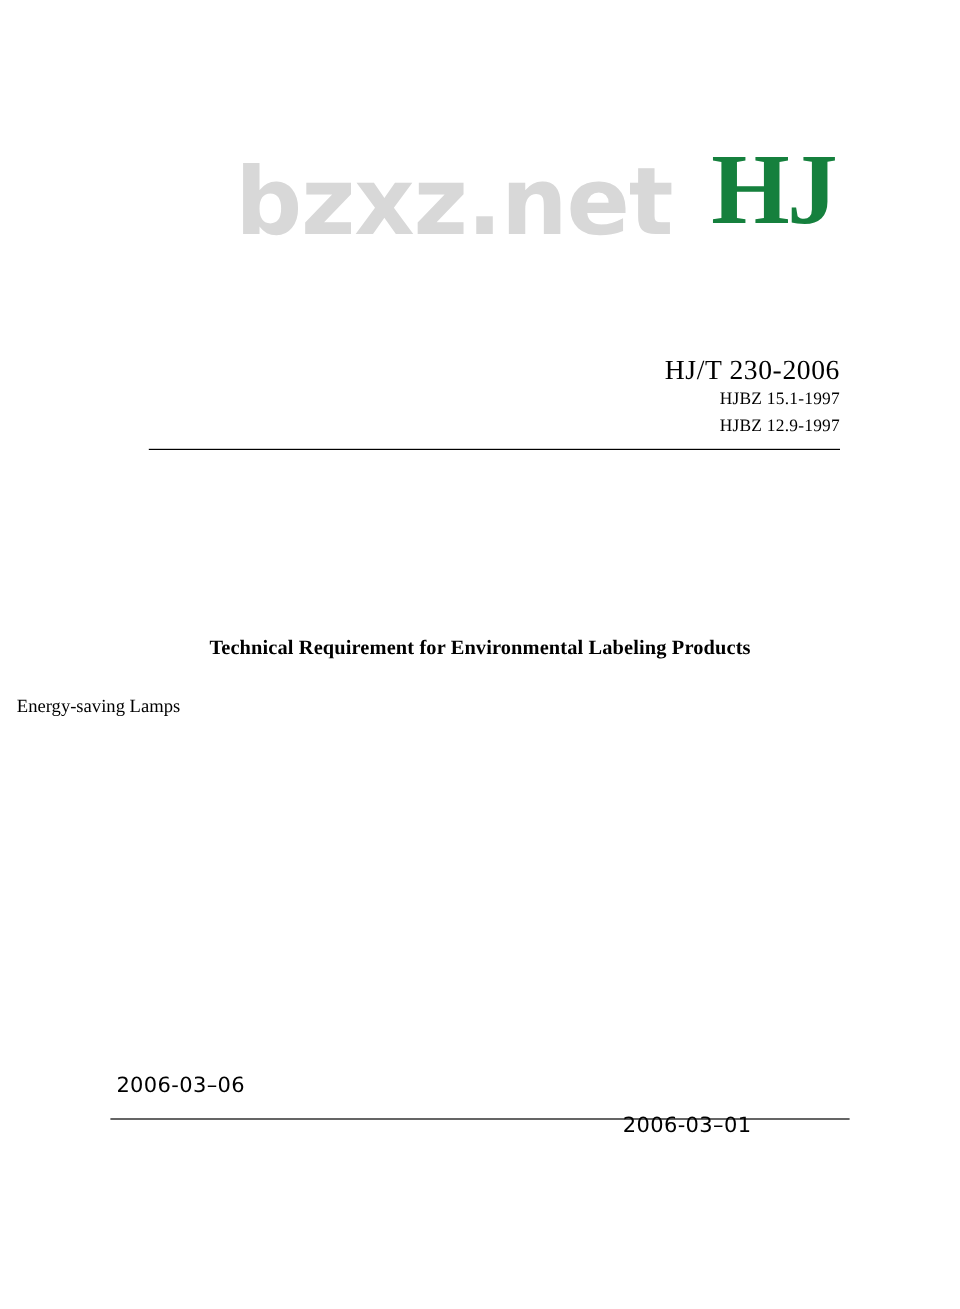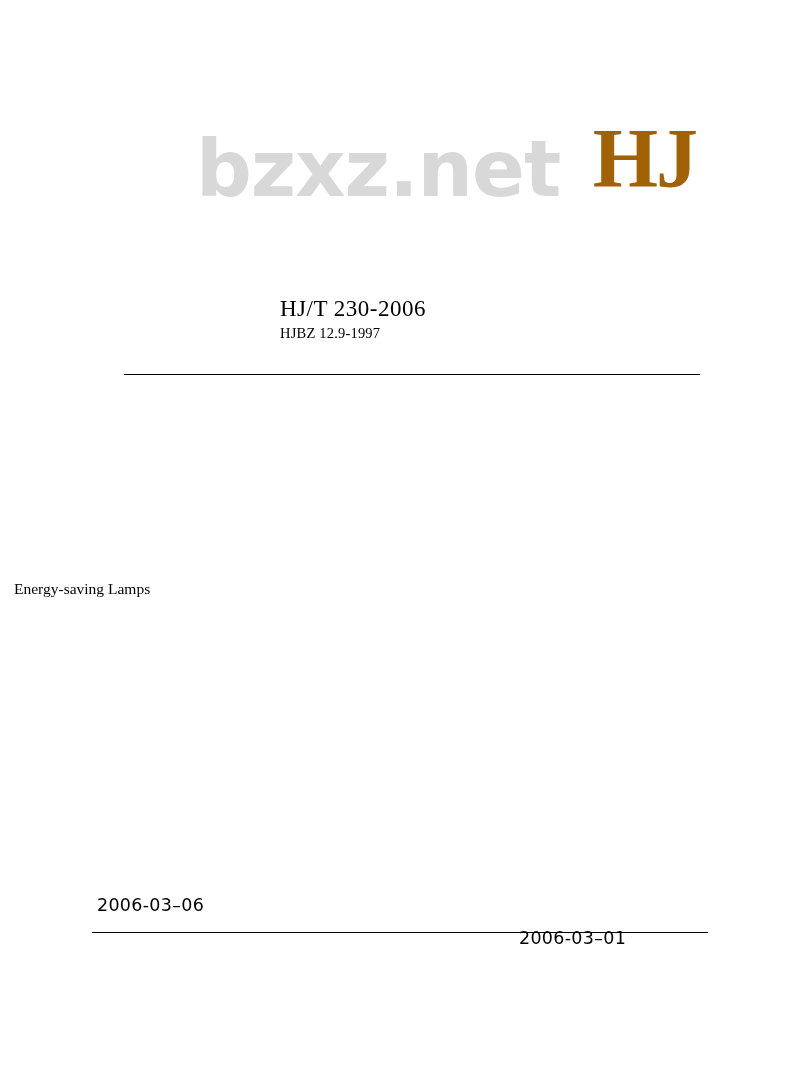--- a/index.html
+++ b/index.html
@@ -36,29 +36,29 @@
   
   .std-mark {
     position: absolute;
     right: 104px;
     top: 117px;
     font-family: "Liberation Serif", serif;
     font-weight: bold;
     font-size: 84px;
     line-height: 1;
     letter-spacing: -2px;
-    color: #a16207;
+    color: #15803d;
   }
 
   
   .num-block {
     position: absolute;
     right: 100px;
     top: 296px;
-    text-align: left;
+    text-align: right;
     width: 420px;
   }
   .num-main {
     font-size: 23px;
     letter-spacing: 0.5px;
     line-height: 1.1;
   }
   .num-sub {
     font-size: 14.5px;
     line-height: 1.28;
@@ -127,25 +127,27 @@
 <body>
 
 <div class="page">
 
   <div class="watermark">bzxz.net</div>
 
   <div class="std-mark">HJ</div>
 
   <div class="num-block">
     <div class="num-main">HJ/T 230-2006</div>
+    <div class="num-sub">HJBZ  15.1-1997</div>
     <div class="num-sub">HJBZ  12.9-1997</div>
   </div>
 
   <div class="rule-top"></div>
 
+  <div class="title-main">Technical Requirement for Environmental Labeling Products</div>
 
   <div class="title-sub">Energy-saving Lamps</div>
 
   <div class="date-left">2006-03–06</div>
 
   <div class="date-right">2006-03–01</div>
 
   <div class="rule-bottom"></div>
 
 </div>

